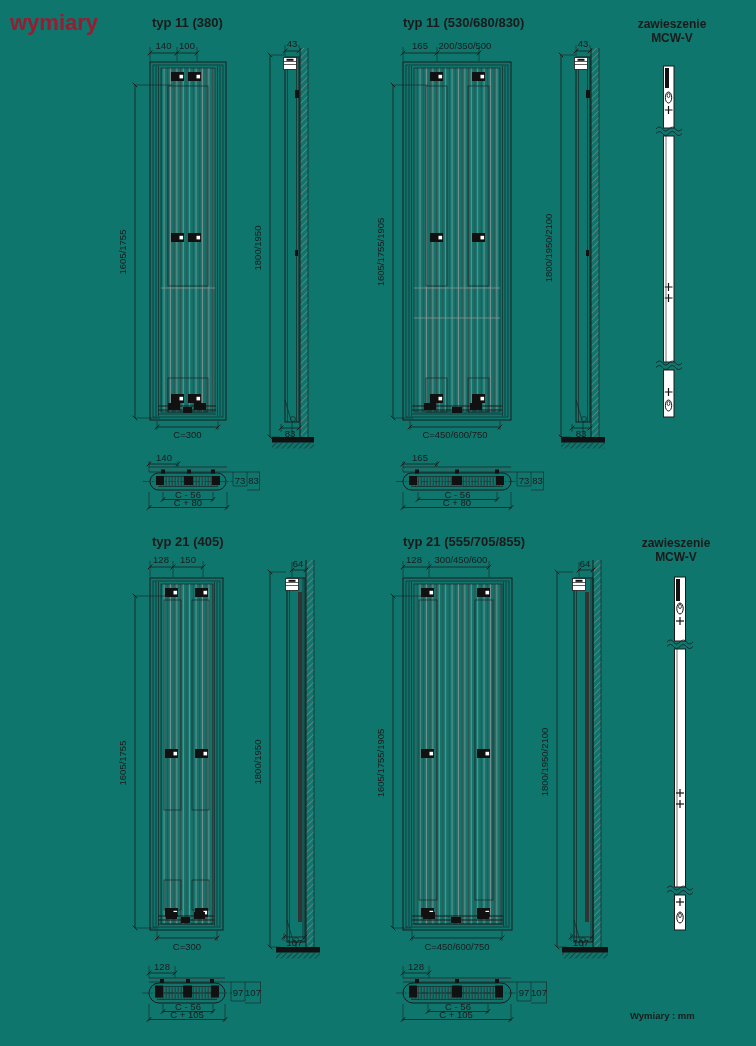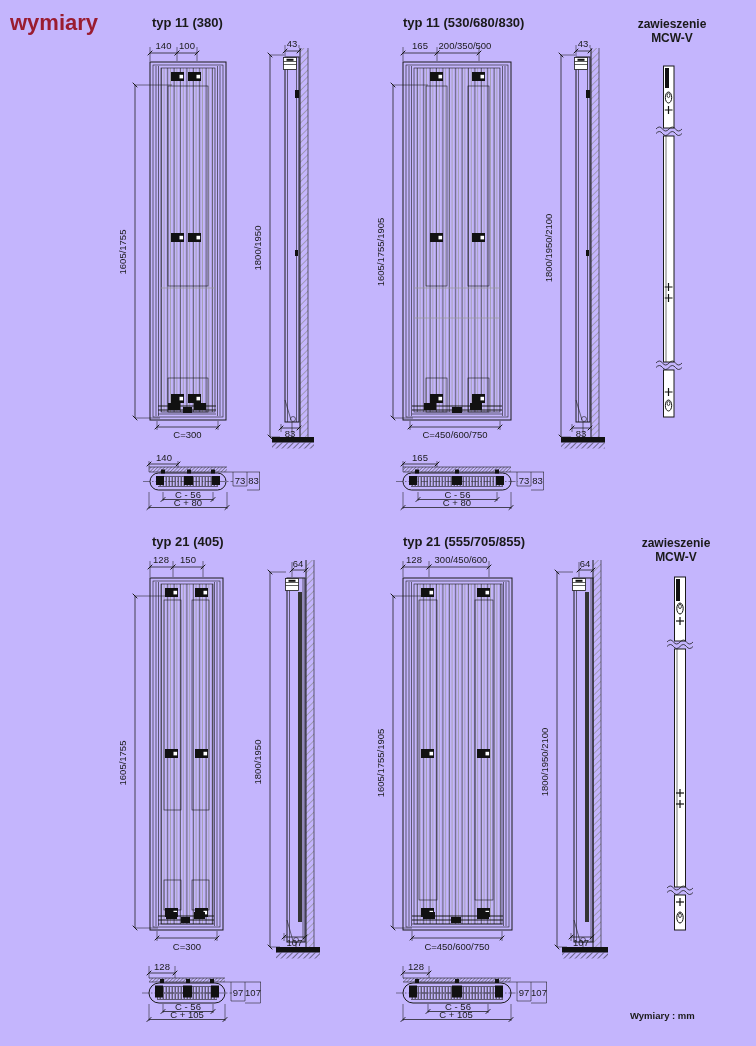--- a/index.html
+++ b/index.html
@@ -1,16 +1,16 @@
 <!DOCTYPE html>
 <html><head>
 <meta charset="utf-8">
 <style>
   html,body{margin:0;padding:0;background:#fff;}
-  .page{position:relative;width:756px;height:1046px;background:#c4b5fd;overflow:hidden;}
+  .page{position:relative;width:756px;height:1046px;background:#0f766e;overflow:hidden;}
   svg text{font-family:"Liberation Sans","DejaVu Sans",sans-serif;fill:#1a1a1a;}
   .pt{font-size:22px;font-weight:700;fill:#9a1c30;}
   .t{font-size:13px;font-weight:700;}
   .h{font-size:12px;font-weight:700;}
   .d{font-size:9.5px;}
   .db{font-size:9.5px;font-weight:700;}
   .s1{stroke:#1a1a1a;stroke-width:1;fill:none;}
   .s2{stroke:#1a1a1a;stroke-width:0.6;fill:none;}
   .sg{stroke:#9a9a9a;stroke-width:0.7;fill:none;}
   .ex{stroke:#1a1a1a;stroke-width:0.55;fill:none;}

